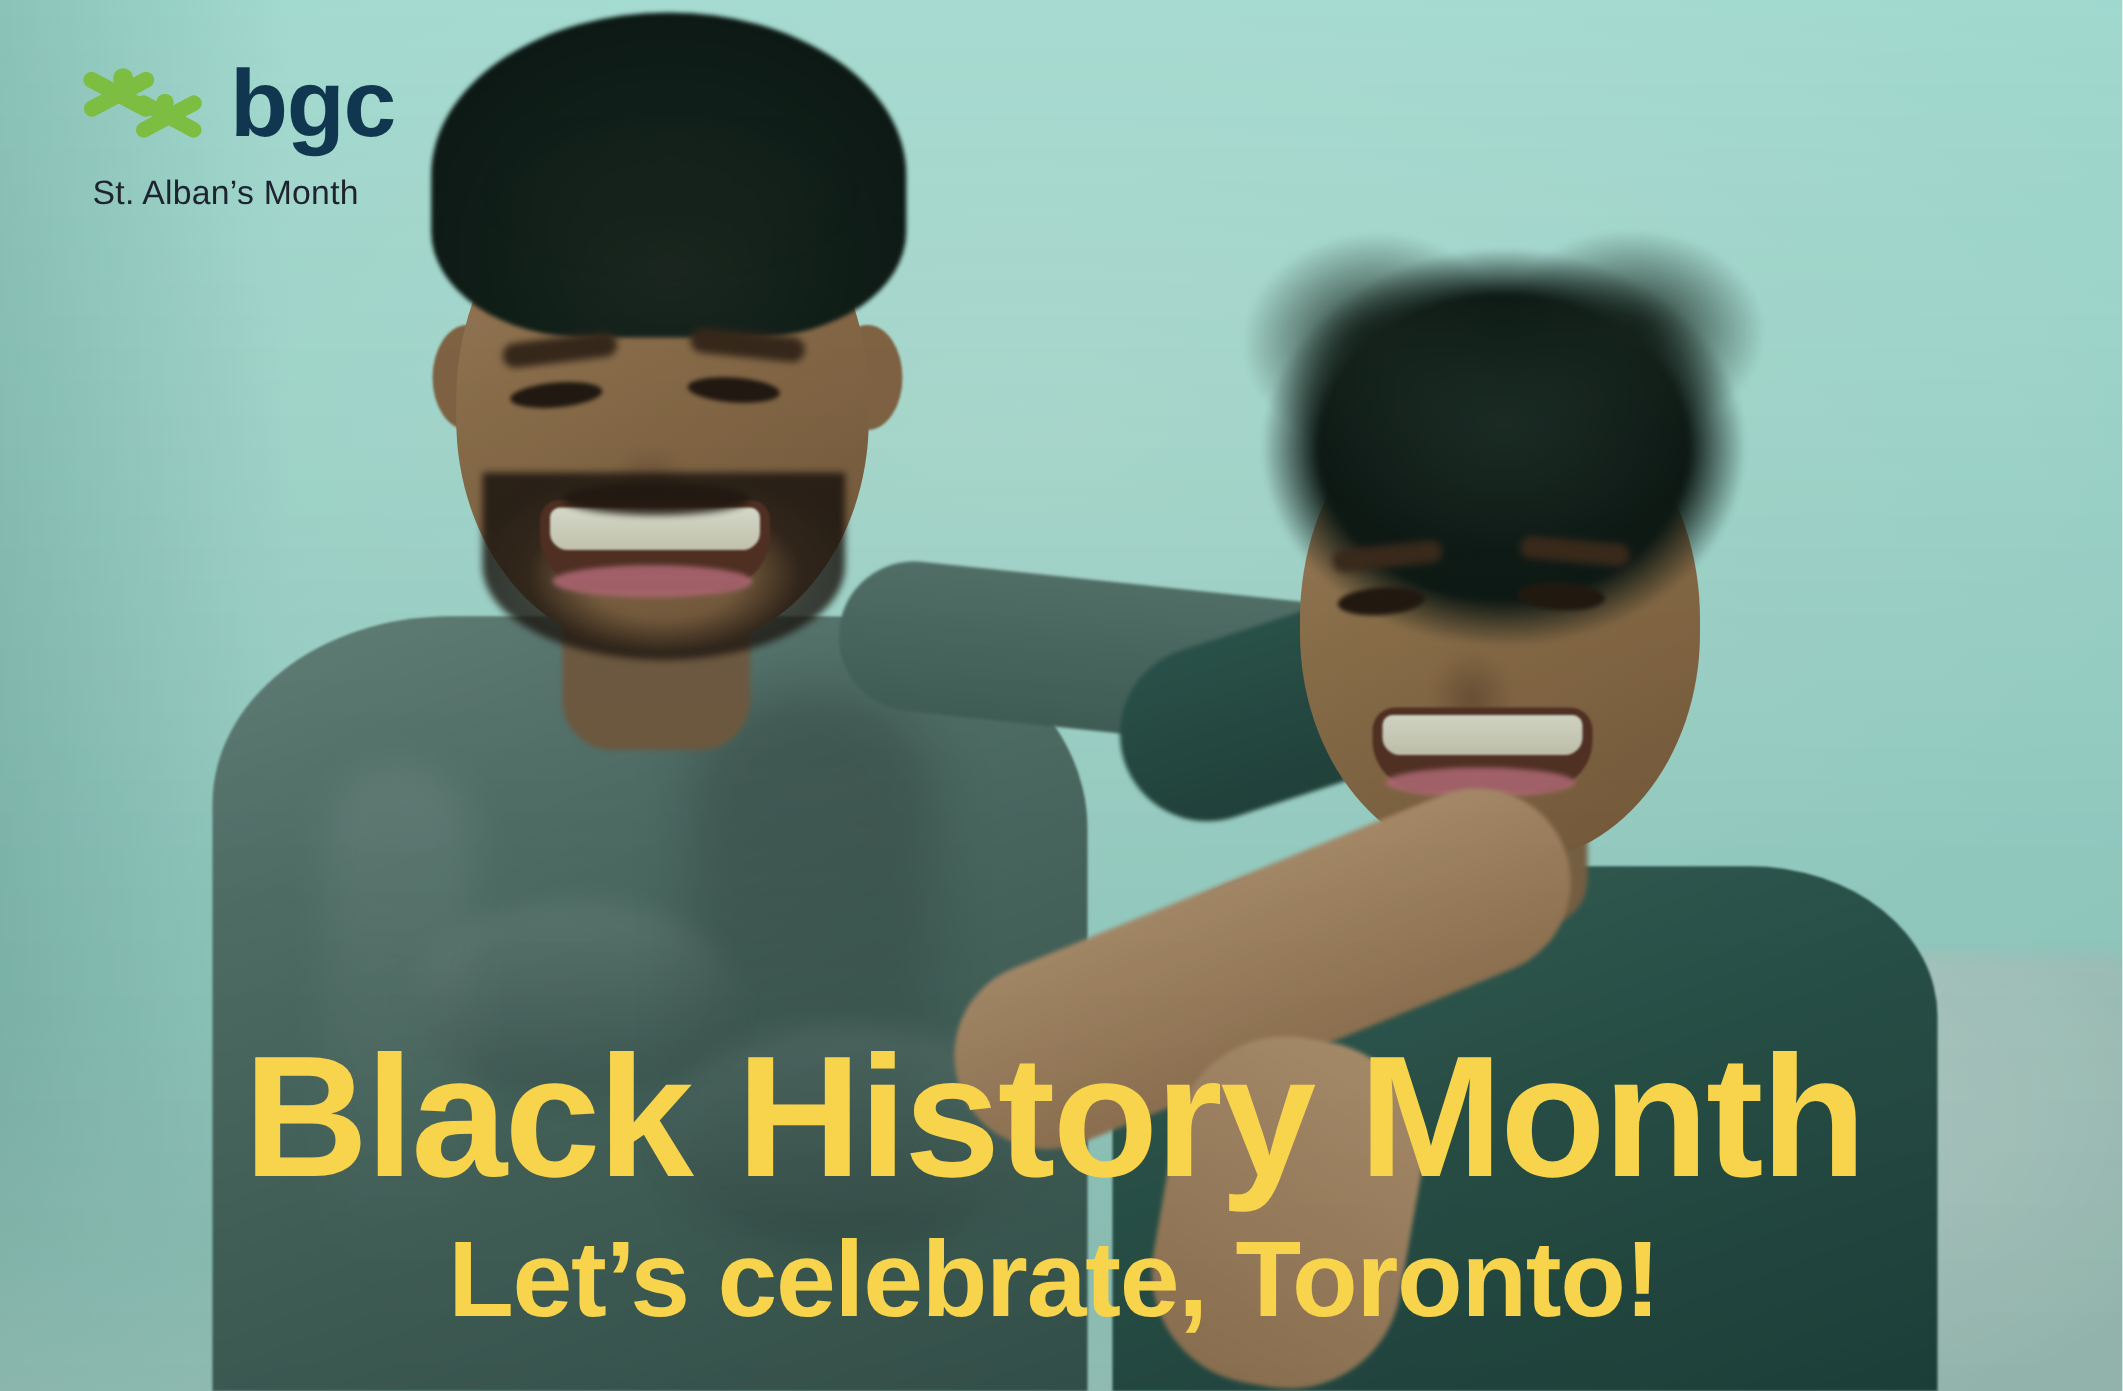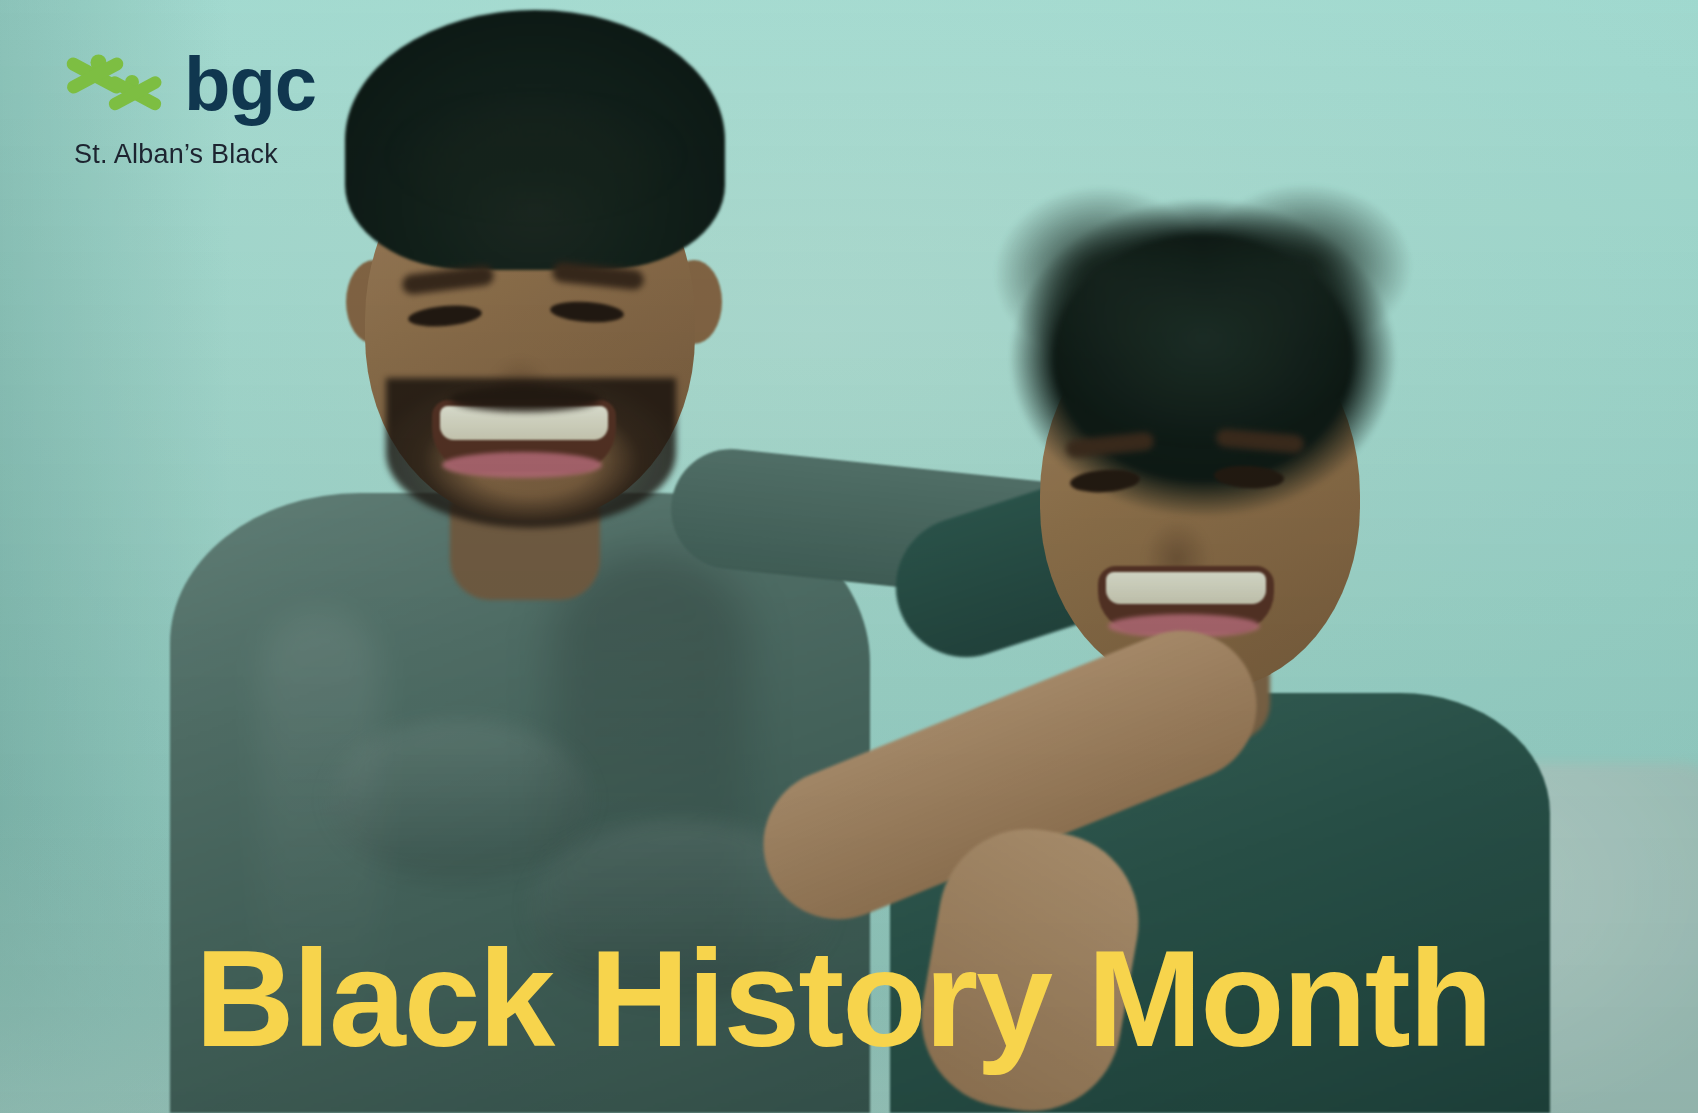--- a/index.html
+++ b/index.html
@@ -310,20 +310,21 @@
           <circle cx="36.5" cy="9.5" r="8"></circle>
           <rect x="2" y="16" width="62" height="13" rx="6.5" transform="rotate(28 33 22)"></rect>
           <rect x="2" y="16" width="62" height="13" rx="6.5" transform="rotate(-28 33 22)"></rect>
           <circle cx="70" cy="29" r="7"></circle>
           <rect x="44" y="34" width="58" height="12.5" rx="6.25" transform="rotate(28 73 40)"></rect>
           <rect x="44" y="34" width="58" height="12.5" rx="6.25" transform="rotate(-28 73 40)"></rect>
         </g>
       </svg>
       <div class="logo-word">bgc</div>
     </div>
-    <div class="logo-sub">St. Alban’s Black</div>
+    <div class="logo-sub">St. Alban’s Month</div>
   </div>
 
   <div class="headline-block">
     <span class="headline">Black History Month</span>
+    <span class="subheadline">Let’s celebrate, Toronto!</span>
   </div>
 
 </div>
 
 </body></html>

